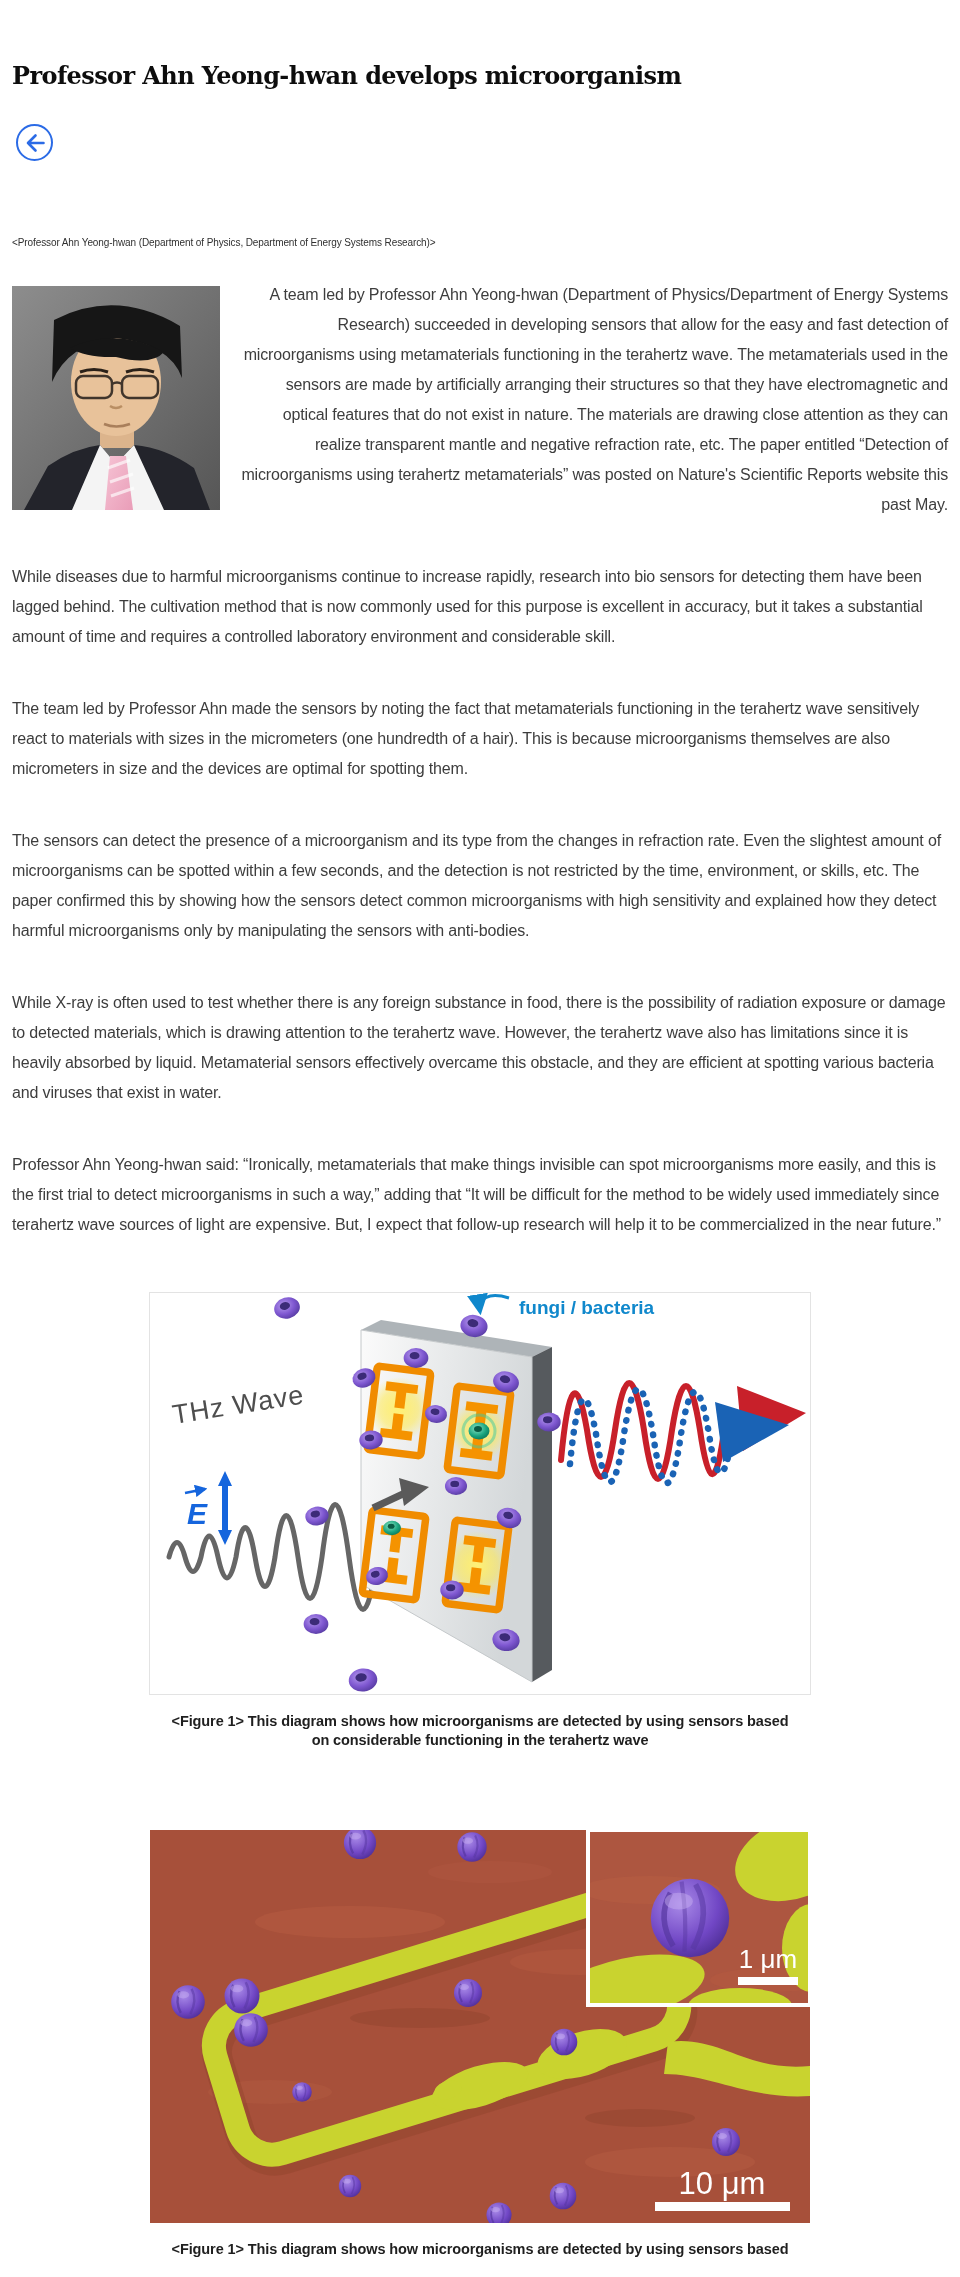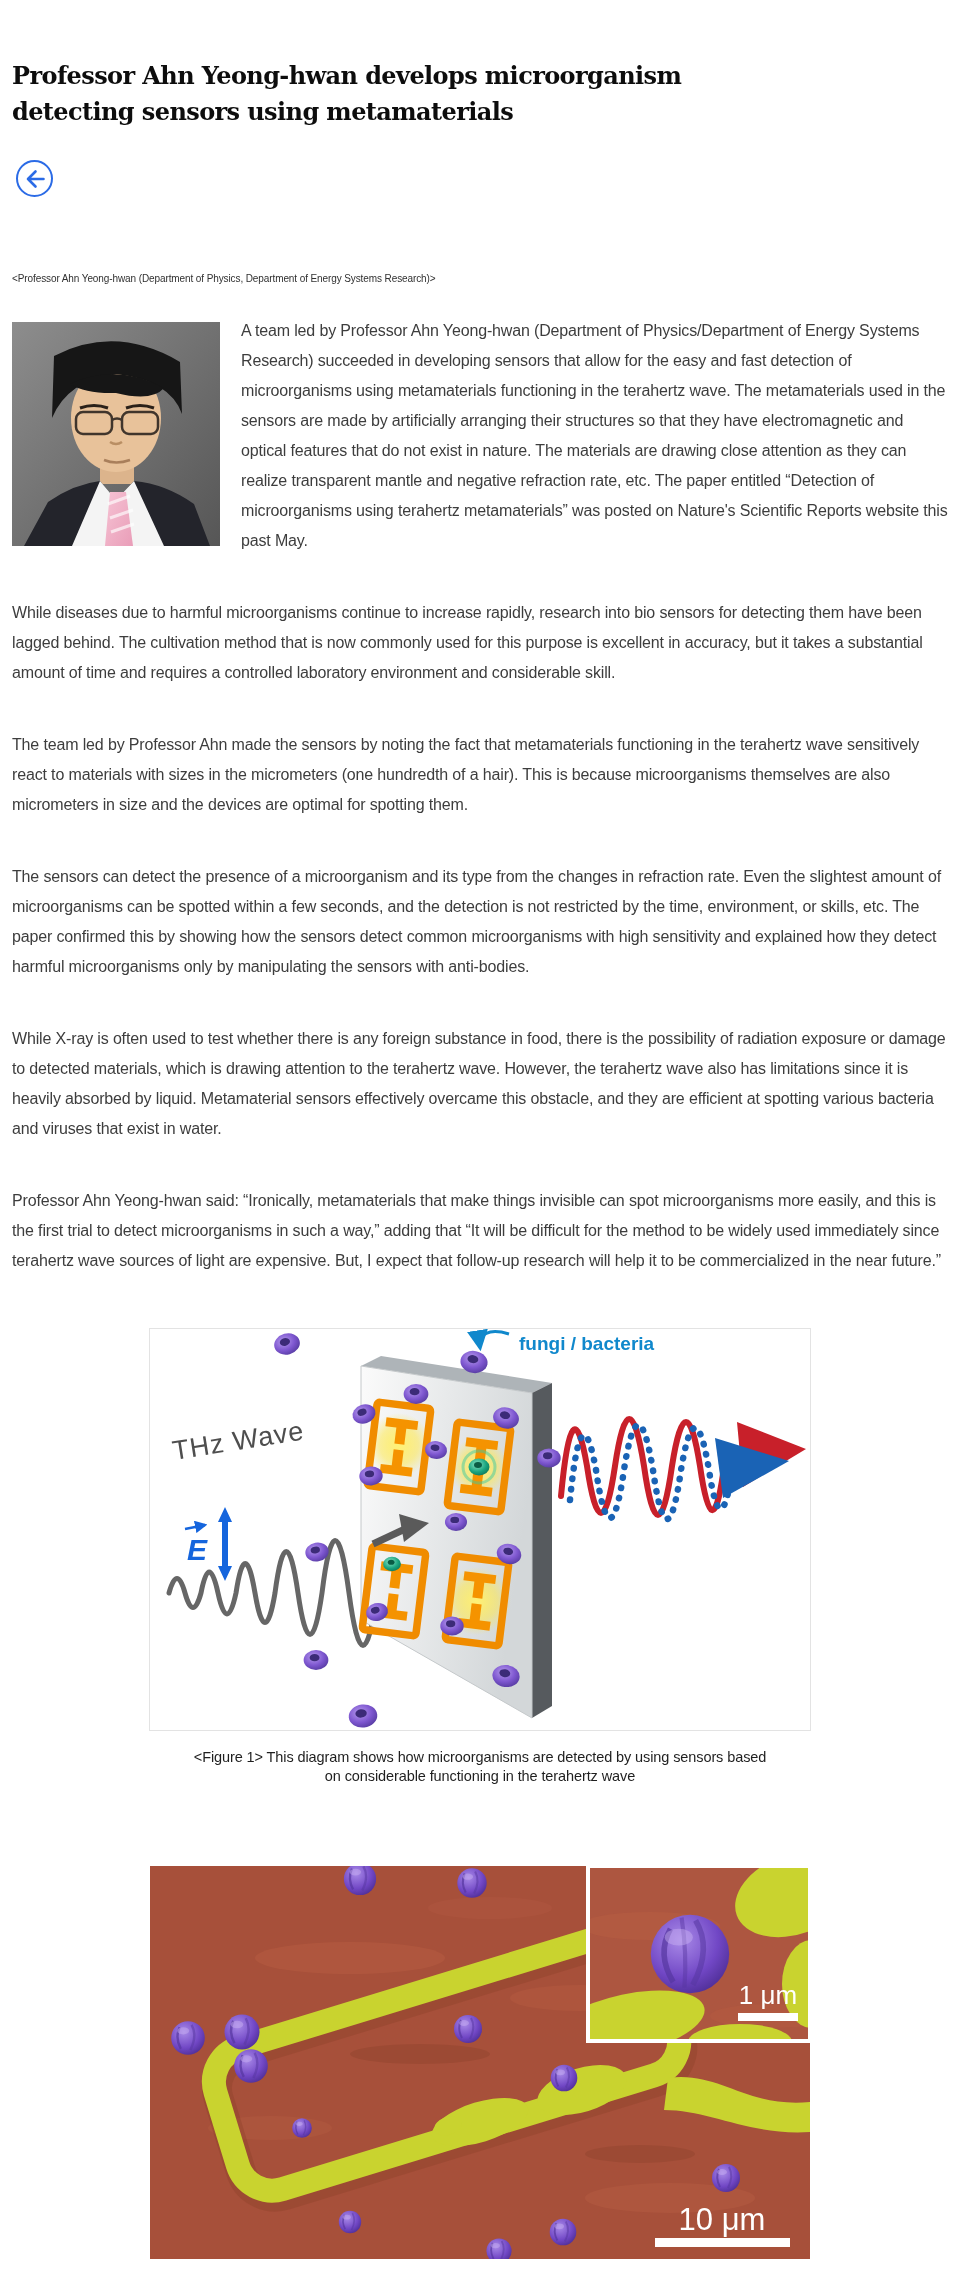--- a/index.html
+++ b/index.html
@@ -17,44 +17,43 @@
   }
   h1.title span { display:block; }
   .back-btn {
     margin:30px 0 0 4px; width:37px; height:37px; border-radius:50%;
     border:2.6px solid #2b6be6; background:#fff;
     display:flex; align-items:center; justify-content:center; cursor:pointer; padding:0;
   }
   .prof-caption {
     margin-top:76px; font-size:10px; color:#303030; letter-spacing:-0.1px;
   }
-  .intro { display:flex; margin-top:38px; gap:21px; }
+  .intro { display:flex; margin-top:38px; gap:21px;text-align:right; }
   .photo-wrap { flex:none; width:208px; height:224px; }
   .para {
     font-size:16px; line-height:30px; letter-spacing:-0.15px; margin:0; color:#3d3d3d;
   }
   .intro .para { margin-top:-6px; }
   .body-paras .para { margin-top:42px; }
   figure { margin:0; text-align:center; }
   .fig1 { margin-top:52px; }
   .fig2 { margin-top:80px; }
   figcaption {
     margin-top:13px; font-size:14.5px; line-height:19px; color:#1f1f1f; letter-spacing:-0.1px;
   }
-  figcaption span { display:block; }
+  figcaption span { display:block;font-weight:bold; }
   svg text { font-family:"Liberation Sans", sans-serif; }
 </style>
 </head>
 <body>
 
 <div class="content">
 
   <h1 class="title">
     <span>Professor Ahn Yeong-hwan develops microorganism</span>
-    <span>detecting sensors using metamaterials</span>
   </h1>
 
   <button class="back-btn">
     <svg width="24" height="24" viewBox="0 0 24 24">
       <path d="M12.5 4.5 L5 12 L12.5 19.5 M5 12 L20.5 12" fill="none" stroke="#2b6be6" stroke-width="2.6" stroke-linecap="round" stroke-linejoin="round"></path>
     </svg>
   </button>
 
   <div class="prof-caption">&lt;Professor Ahn Yeong-hwan (Department of Physics, Department of Energy Systems Research)&gt;</div>
 

